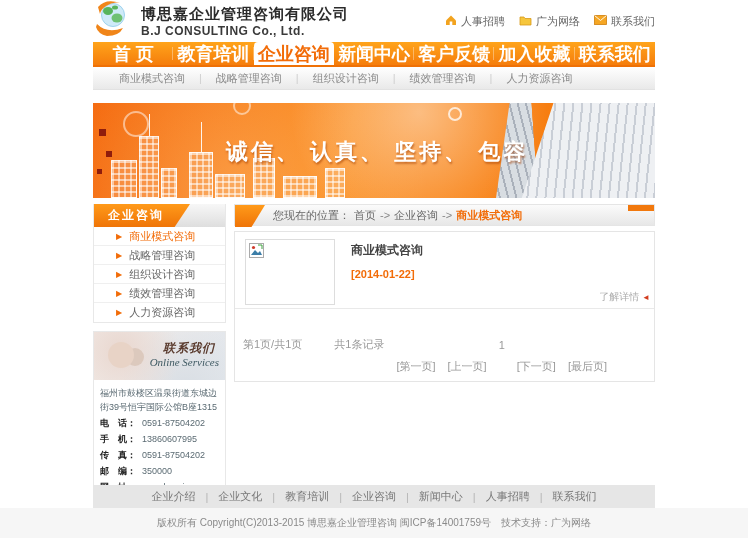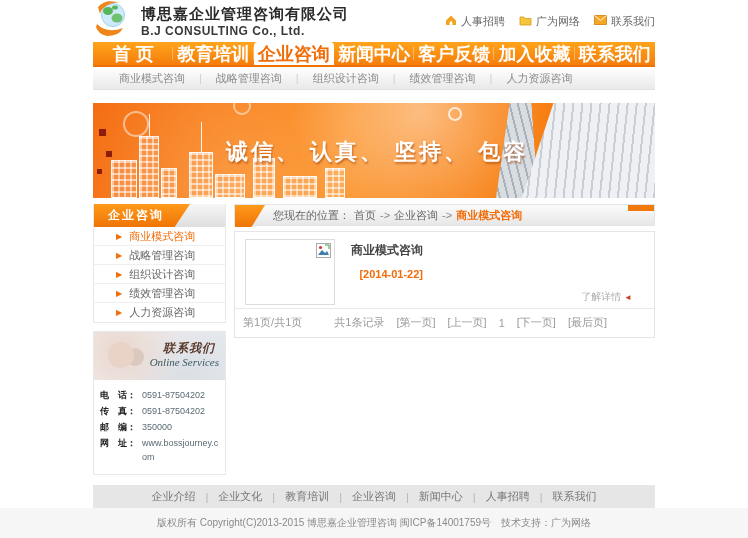--- a/index.html
+++ b/index.html
@@ -66,39 +66,39 @@
                radial-gradient(circle at 70% 120%, #d8dee4, transparent 60%),
                linear-gradient(100deg,#f3ece8,#e3e7ec); }
   .contact-photo .head { position:absolute; left:14px; top:10px; width:26px; height:26px; border-radius:50%; background:#e8d3c6; box-shadow:14px 2px 0 -4px #dcc9bd; }
   .contact-title-cn { position:absolute; right:10px; top:8px; font-size:12px; font-weight:bold; font-style:italic; color:#5a3b2e; letter-spacing:1px; }
   .contact-title-en { position:absolute; right:6px; top:24px; font-size:11px; font-style:italic; color:#3f5a63; font-family:"Liberation Serif","DejaVu Serif",serif; }
   .contact-rows { padding:6px 6px 8px 6px; }
   .contact-row { display:flex; font-size:9px; line-height:14px; margin-bottom:2px; }
   .contact-row .lbl { width:42px; flex:none; font-weight:bold; color:#222; }
   .contact-row .val { flex:1; color:#5a6a72; word-break:break-all; }
 
-  .main { flex:1; margin-left:8px;text-align:right; }
+  .main { flex:1; margin-left:8px; }
   .breadcrumb { position:relative; height:22px; background:linear-gradient(#fbfbfb,#e7e7e7); border:1px solid #e5e5e5; display:flex; align-items:center; padding-left:38px; font-size:11px; color:#666; }
   .bc-shape { position:absolute; left:0; top:0; height:22px; width:30px; background:linear-gradient(#ff9a1a,#ef7407); clip-path:polygon(0 0,100% 0,55% 100%,0 100%); }
   .bc-cap { position:absolute; right:0; top:0; width:26px; height:6px; background:#f1780d; }
   .breadcrumb a { color:#666; text-decoration:none; cursor:pointer; margin:0 4px; }
   .breadcrumb .cur { color:#f26c08; font-weight:bold; margin-left:4px; }
   .bc-sep { color:#888; }
 
   .content-box { margin-top:5px; border:1px solid #e5e5e5; background:#fff; }
   .article-row { position:relative; height:76px; padding:7px 10px; display:flex; }
   .thumb { width:90px; height:66px; border:1px solid #ddd; background:#fff; padding:3px; }
   .article-info { margin-left:16px; padding-top:3px; }
   .article-title { font-size:12px; font-weight:bold; color:#444; cursor:pointer; }
   .article-date { margin-top:9px; font-size:11px; font-weight:bold; color:#f26c08; }
-  .more-link { position:absolute; right:22px; bottom:4px; font-size:10px; color:#aaa; cursor:pointer;margin-top:13px; }
+  .more-link { position:absolute; right:4px; bottom:4px; font-size:10px; color:#aaa; cursor:pointer;margin-top:13px; }
   .more-link .tri { color:#d23c1e; font-size:8px; }
   .box-sep { border-top:1px solid #e9e9e9; }
   .pagination { display:flex; align-items:center; gap:12px; padding:6px 8px 7px; font-size:11px; color:#999; }
-  .pagination .pg { cursor:pointer; }
+  .pagination .pg { cursor:pointer;margin-top:44px; }
 
   
   .footer { margin-top:auto; }
   .footer-links { width:562px; margin:0 auto; height:23px; background:#e6e6e6; display:flex; align-items:center; justify-content:center; font-size:11px; color:#777; }
   .footer-link { padding:0 10px; cursor:pointer; }
   .footer-sep { color:#b5b5b5; }
   .copyright { width:100%; background:#f6f6f6; padding:8px 0 12px; text-align:center; font-size:10px; color:#8a8a8a; }
 </style>
 </head>
 <body>
@@ -223,24 +223,29 @@
         </div>
 
         <div class="contact-box">
           <div class="contact-photo">
             <span class="head"></span>
             <span class="contact-title-cn">联系我们</span>
             <span class="contact-title-en">Online Services</span>
           </div>
           <div class="contact-rows">
             <div class="contact-row">
+              <span class="val">福州市鼓楼区温泉街道东城边街39号恒宇国际公馆B座1315</span>
             </div>
             <div class="contact-row">
               <span class="lbl">电　话：</span>
               <span class="val">0591-87504202</span>
+            </div>
+            <div class="contact-row">
+              <span class="lbl">手　机：</span>
+              <span class="val">13860607995</span>
             </div>
             <div class="contact-row">
               <span class="lbl">传　真：</span>
               <span class="val">0591-87504202</span>
             </div>
             <div class="contact-row">
               <span class="lbl">邮　编：</span>
               <span class="val">350000</span>
             </div>
             <div class="contact-row">

